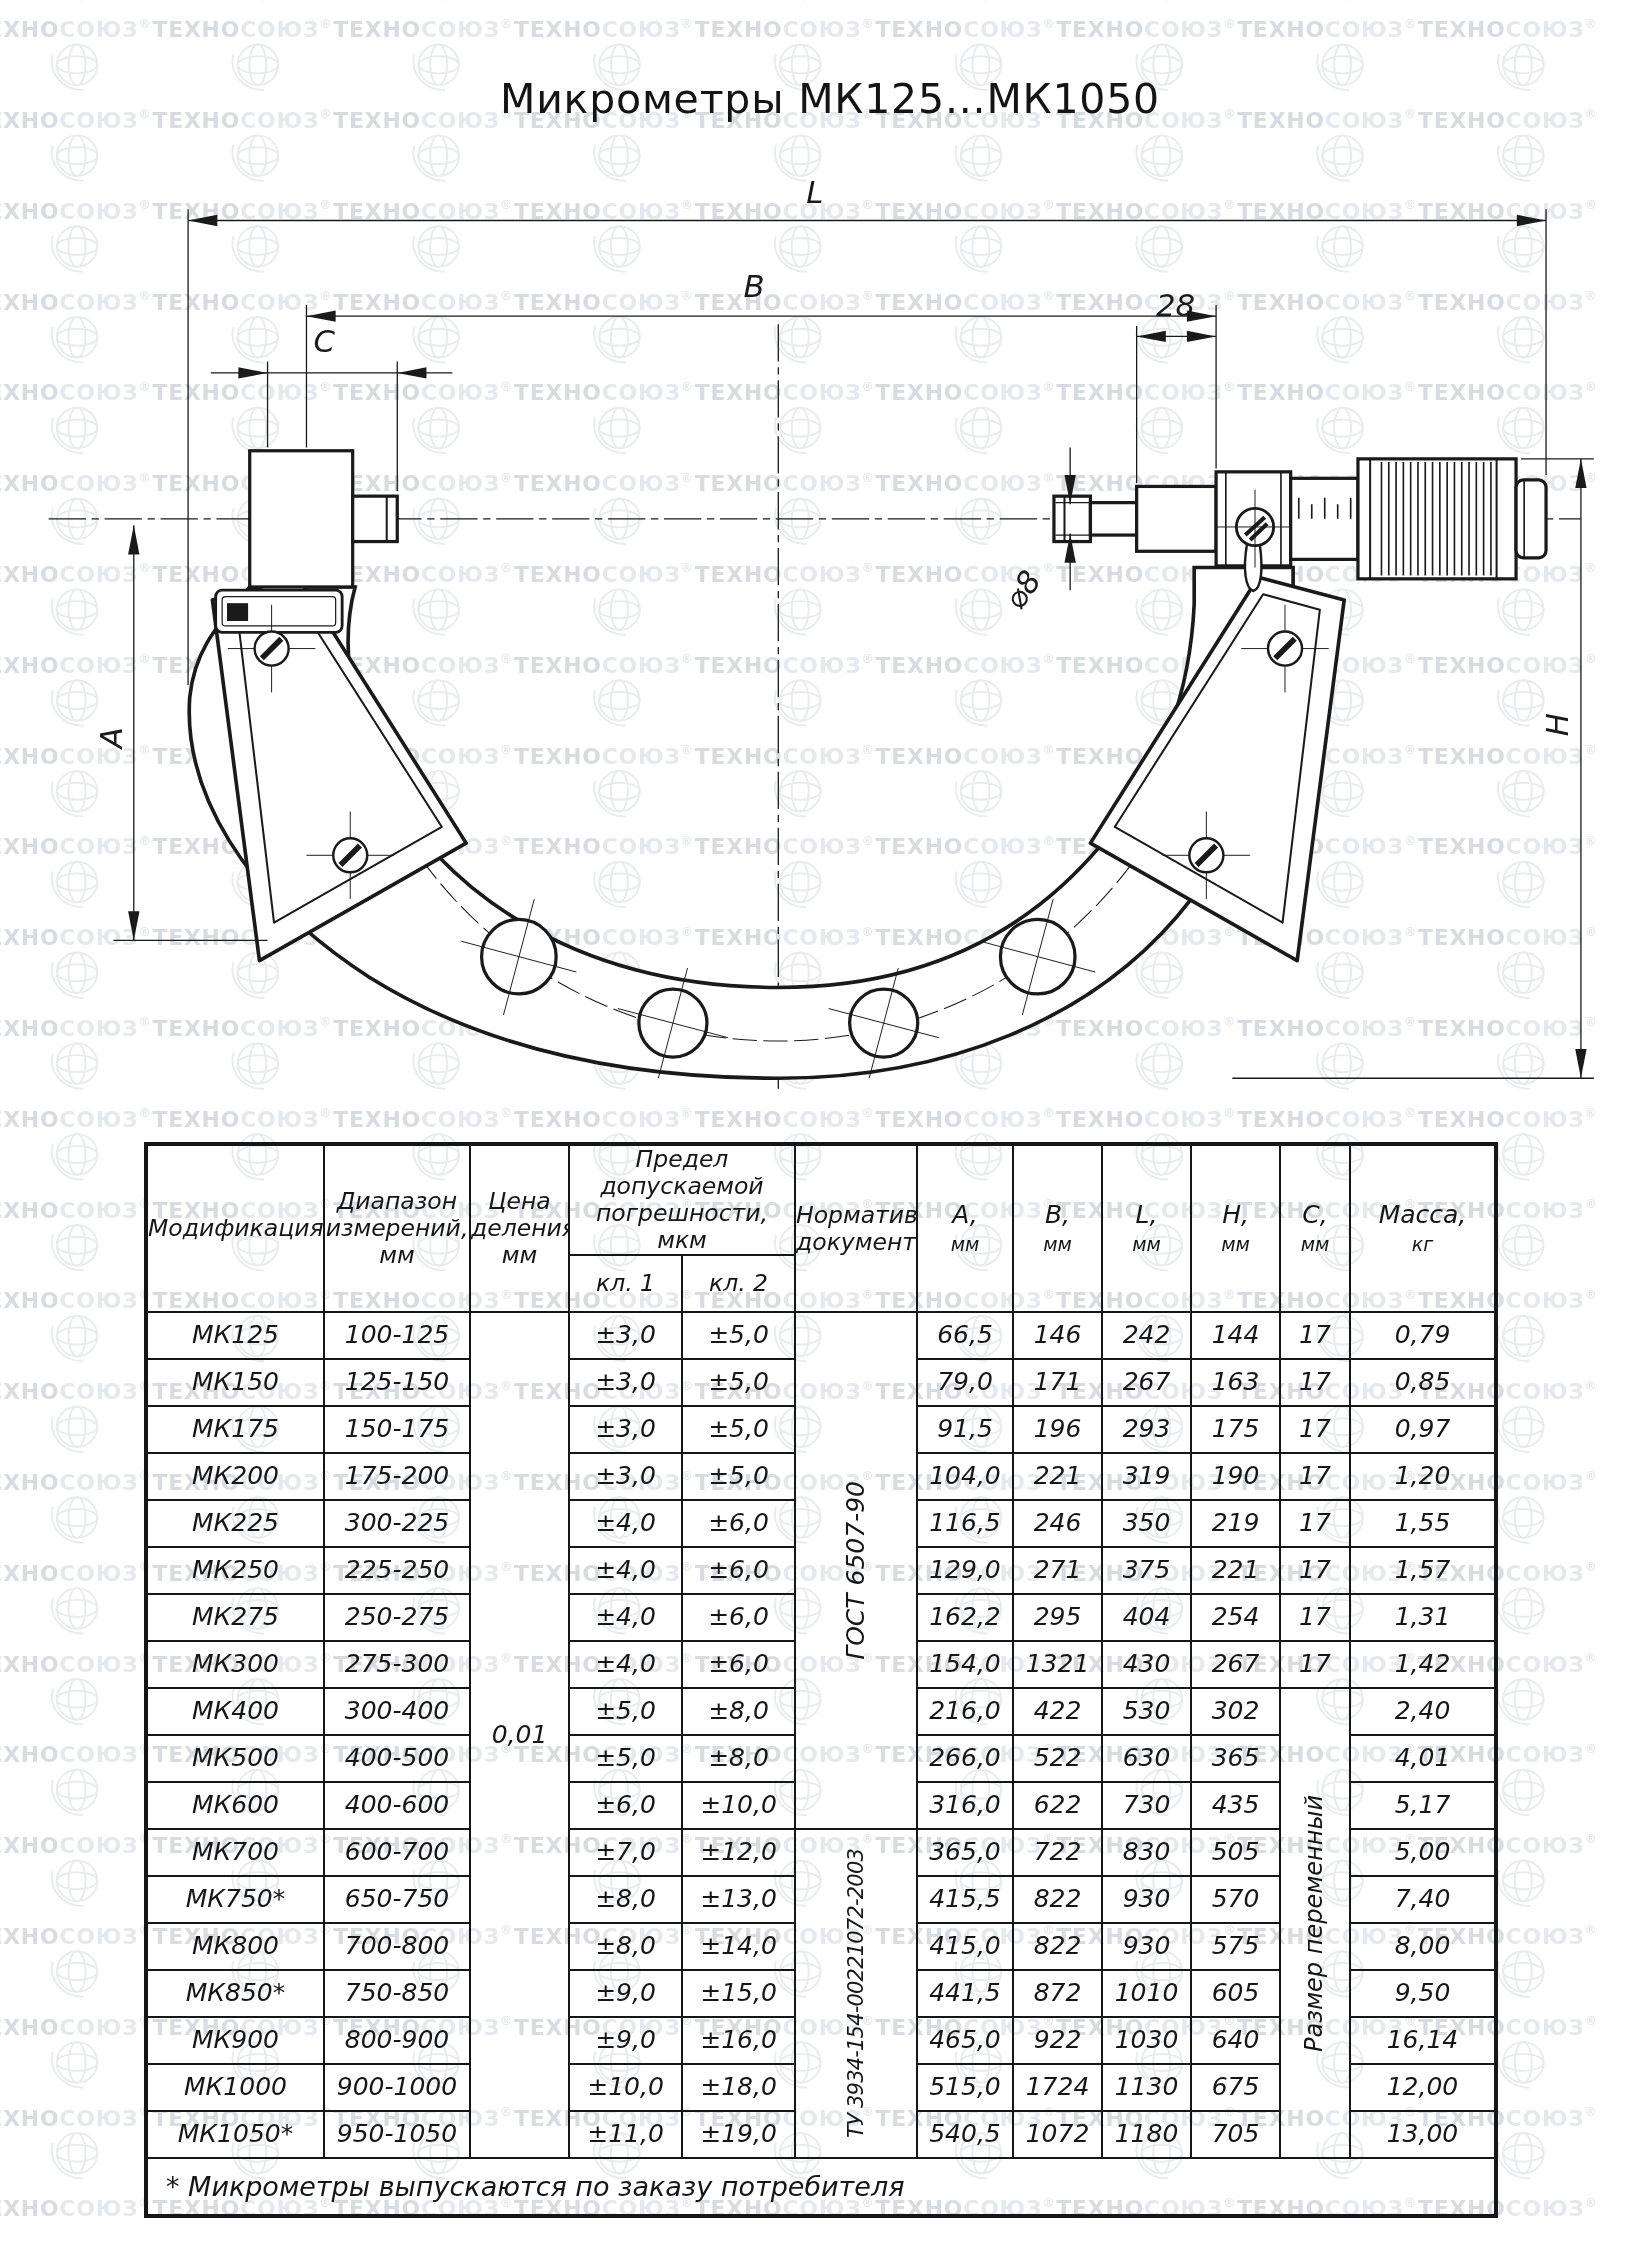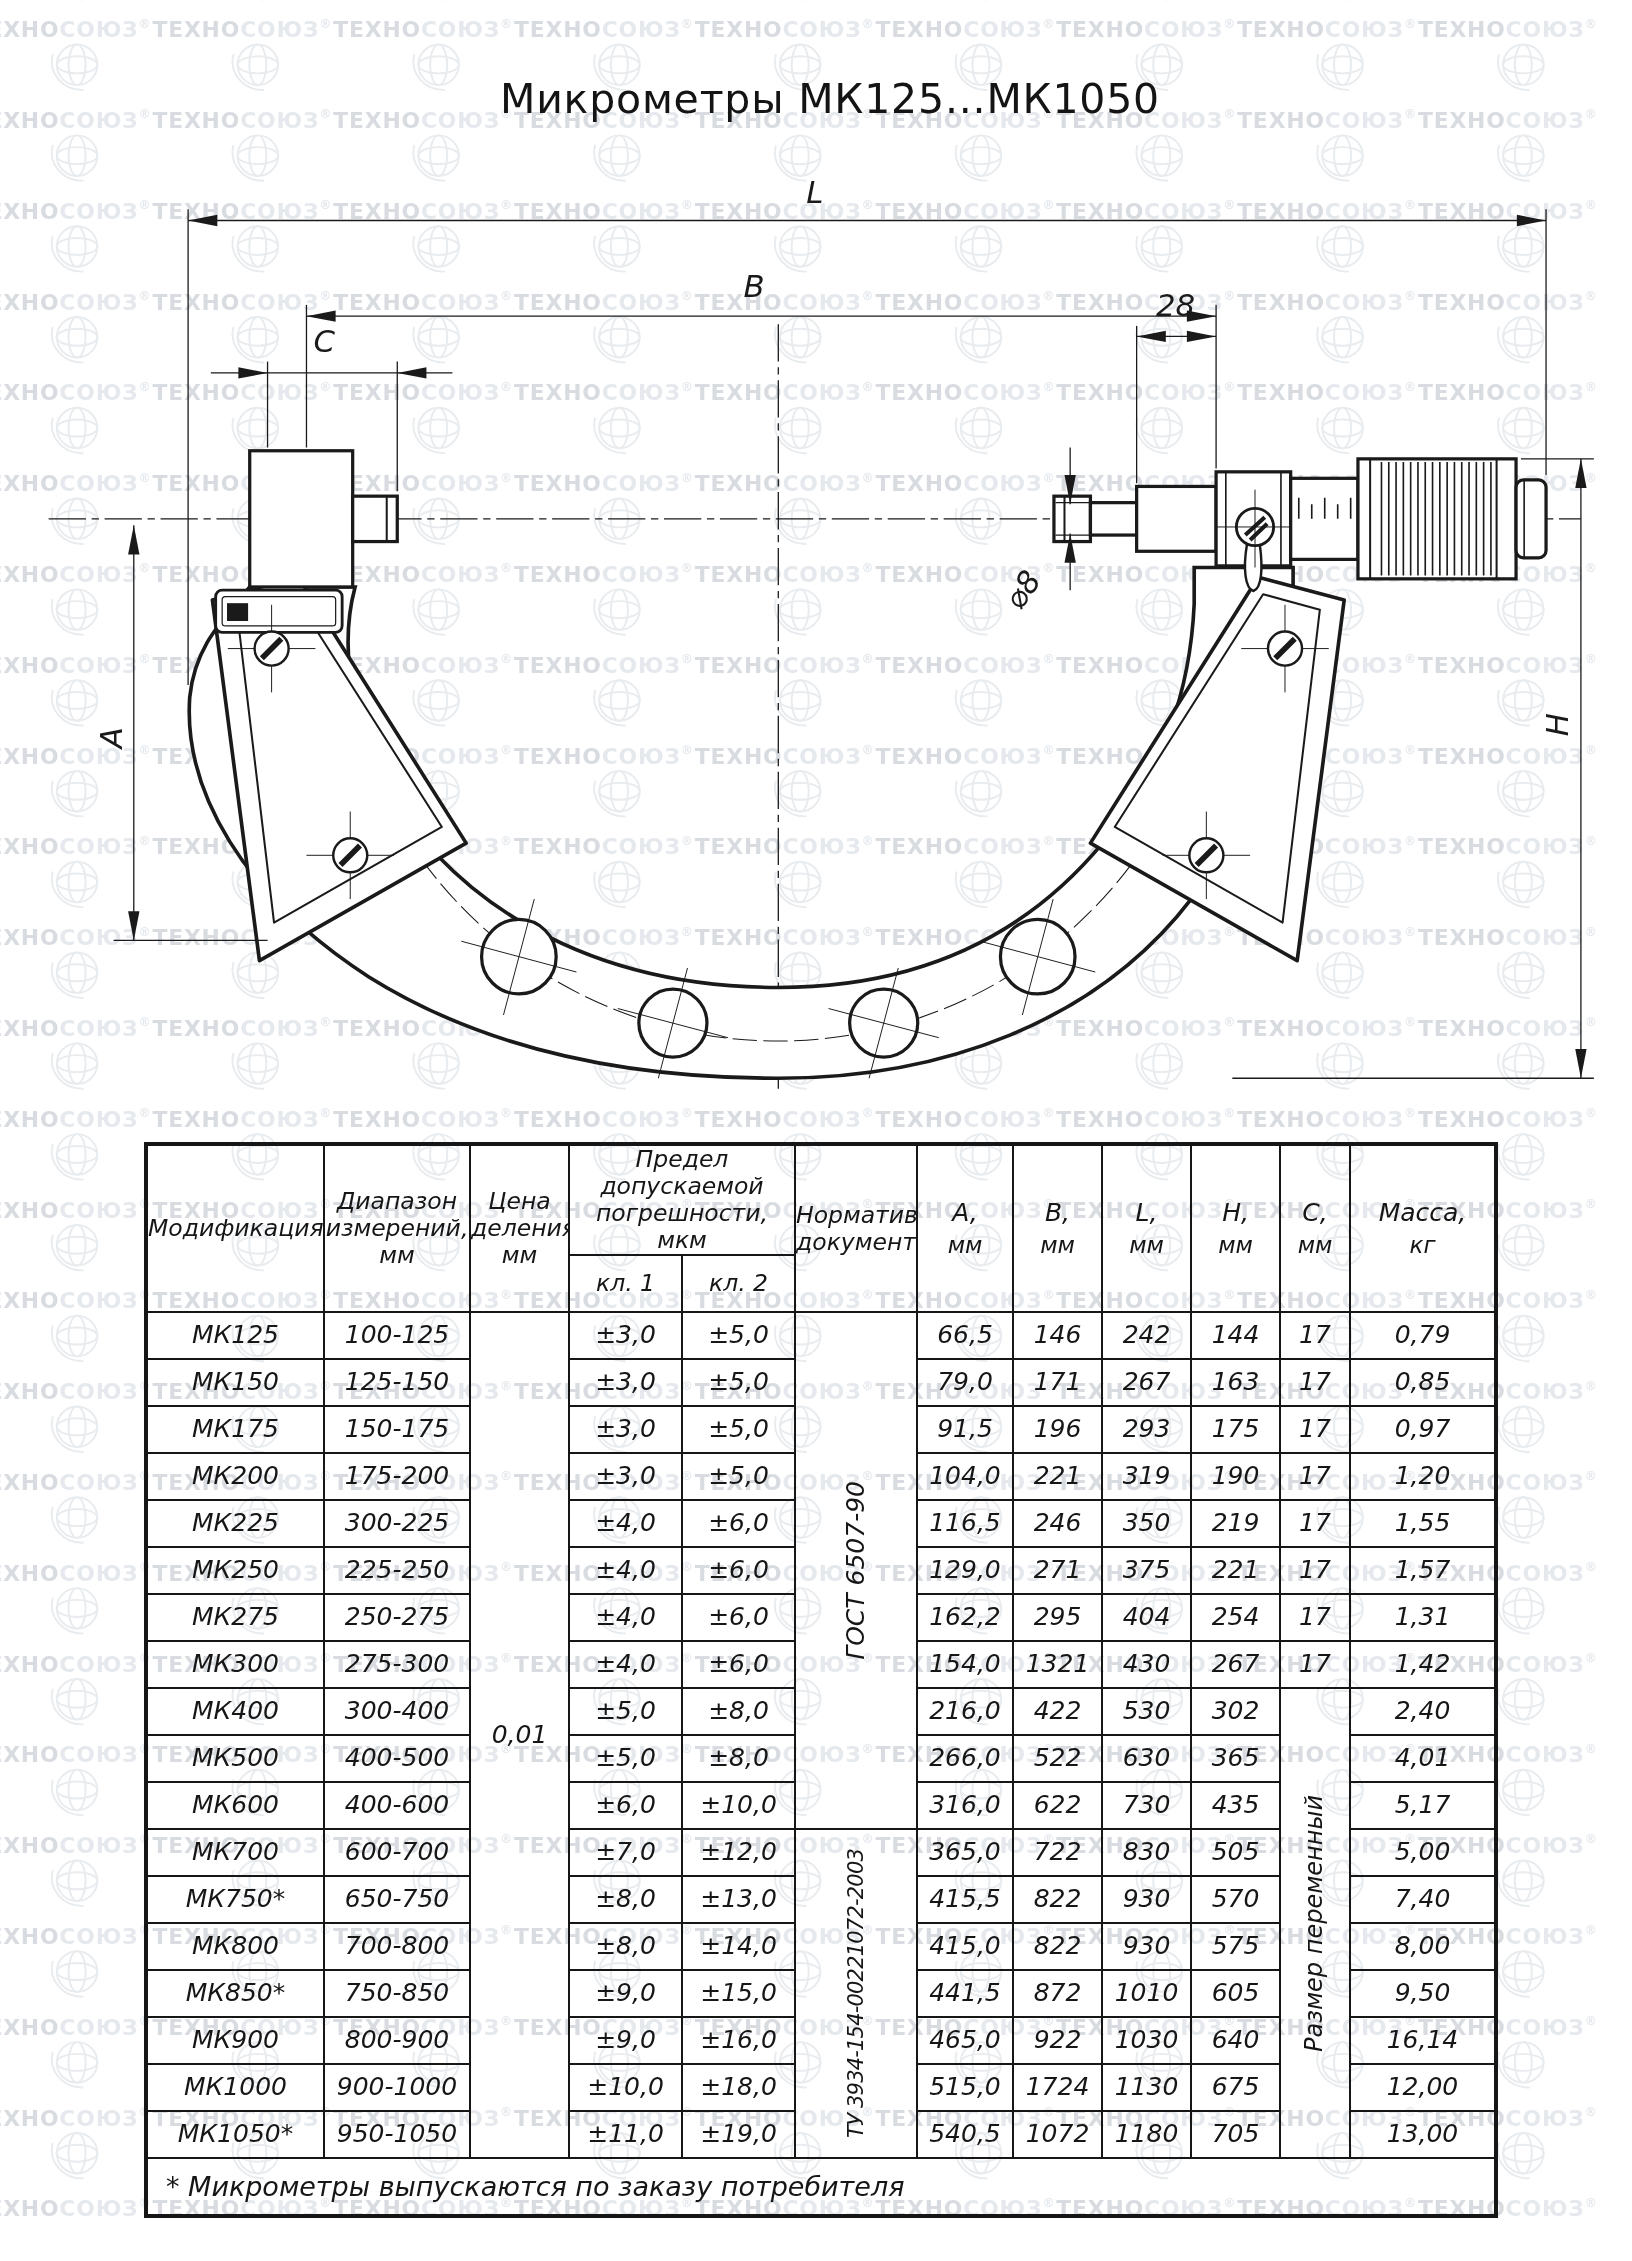--- a/index.html
+++ b/index.html
@@ -10,21 +10,21 @@
          font-size:41px;letter-spacing:0.8px;color:#141414;}
   #drawing{position:absolute;left:0;top:0;z-index:1;}
   .dimlabel{font-style:italic;font-size:38px;fill:#1a1a1a;}
   .tblwrap{position:absolute;left:144px;top:1142px;z-index:1;}
   table{border-collapse:collapse;table-layout:fixed;width:1350px;background:transparent;}
   td{border:2px solid #161616;text-align:center;vertical-align:middle;padding:0;
      font-style:italic;font-size:25px;color:#161616;line-height:1.15;overflow:hidden;}
   table{border:4px solid #161616;}
   tr.h1{height:84px;} tr.h2{height:57px;} tr.r{height:47px;} tr.f{height:58px;}
   td.hdr{font-size:23.5px;}
-  td .unit{font-size:23px;margin-top:4px;}
+  td .unit{font-size:19px;margin-top:4px;}
   td.vcell>div{writing-mode:vertical-rl;transform:rotate(180deg);margin:0 auto;white-space:nowrap;}
   td.doc2>div{font-size:21px;letter-spacing:-0.8px;}
   td.doc1>div{font-size:25px;}
   td.cvar>div{font-size:24px;}
   td.note{text-align:left;padding-left:18px;font-size:27px;font-style:italic;}
 </style>
 </head>
 <body>
 
 <svg id="wmlayer" width="1632" height="2261" viewBox="0 0 2013 2789">

